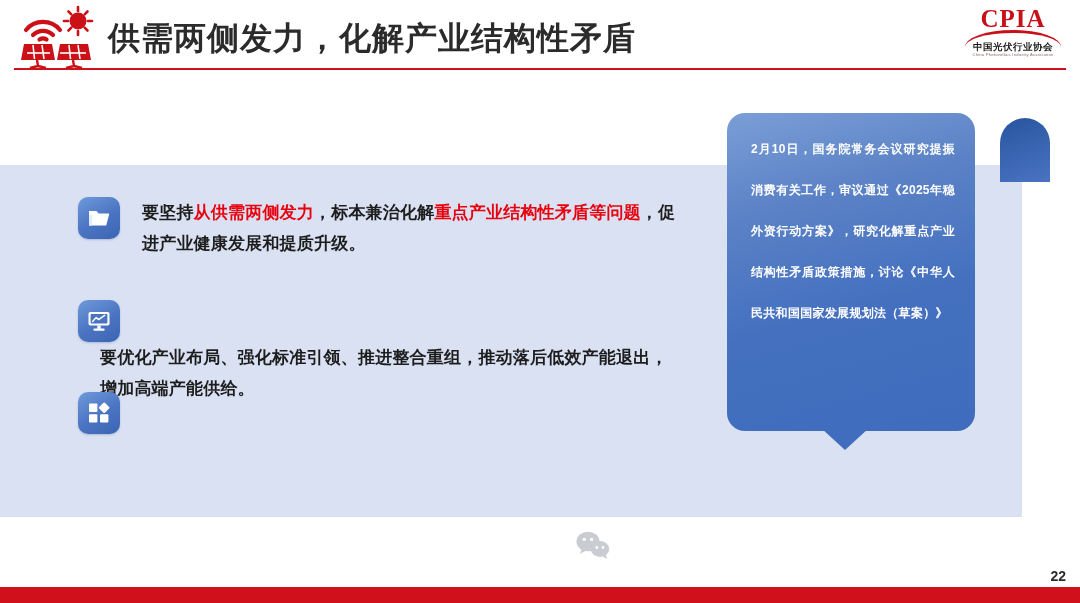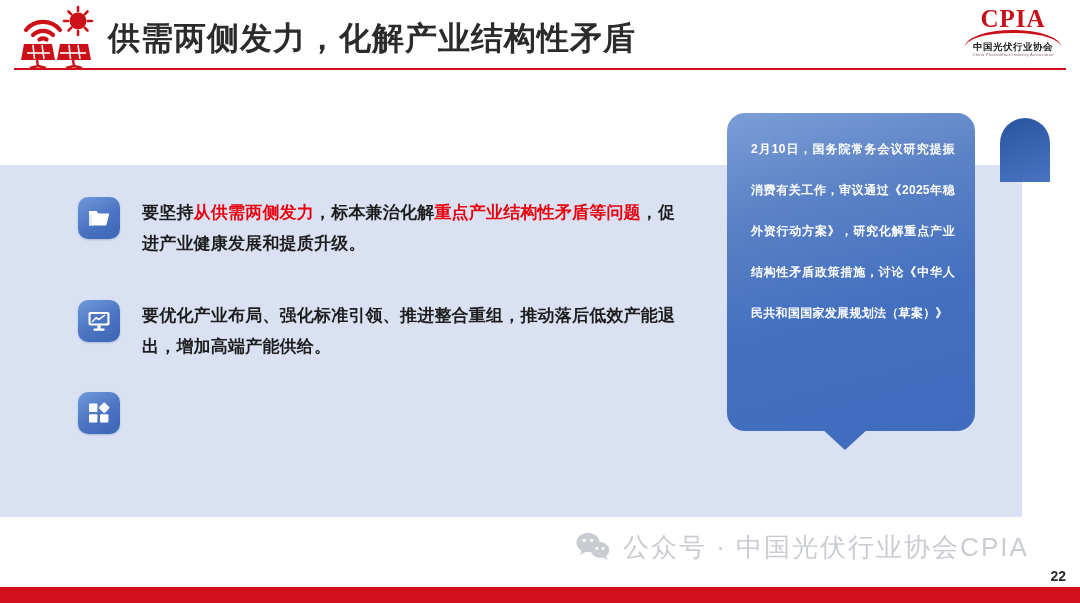--- a/index.html
+++ b/index.html
@@ -108,21 +108,21 @@
     background: linear-gradient(160deg, #28549e 0%, #4a74c2 100%);
   }
 
   
   .bullet-row {
     position: absolute;
     display: flex;
     align-items: flex-start;
   }
   #bullet-row-0 { left: 78px; top: 197px; width: 600px; }
-  #bullet-row-1 { left: 78px; top: 300px; width: 600px; }
+  #bullet-row-1 { left: 78px; top: 300px; width: 600px; flex-direction: column; }
   #bullet-row-2 { left: 78px; top: 392px; width: 600px; }
 
   .bullet-icon {
     width: 42px;
     height: 42px;
     border-radius: 10px;
     background: linear-gradient(150deg, #6f9ada 0%, #4a74c2 55%, #3c64b4 100%);
     flex: 0 0 42px;
     position: relative;
     box-shadow: 0 1px 2px rgba(40,70,140,0.25);
@@ -315,17 +315,16 @@
       <ellipse cx="13" cy="11.5" rx="11.5" ry="9.8" fill="#c9ccd1"></ellipse>
       <path d="M7 18 L5 24 L11 20.5 Z" fill="#c9ccd1"></path>
       <circle cx="9.2" cy="9.4" r="1.7" fill="#ffffff"></circle>
       <circle cx="16.6" cy="9.4" r="1.7" fill="#ffffff"></circle>
       <ellipse cx="25" cy="19" rx="9.3" ry="7.9" fill="#c9ccd1"></ellipse>
       <path d="M30.5 24.5 L32.5 29 L27.5 26.5 Z" fill="#c9ccd1"></path>
       <circle cx="21.8" cy="17.5" r="1.4" fill="#ffffff"></circle>
       <circle cx="28" cy="17.5" r="1.4" fill="#ffffff"></circle>
     </svg>
   </span>
-  <span id="watermark-text">公众号 · 中国光伏行业协会CPIA</span>
 </div>
 
 <div id="page-number">22</div>
 <div id="footer-bar"></div>
 
 </body></html>

